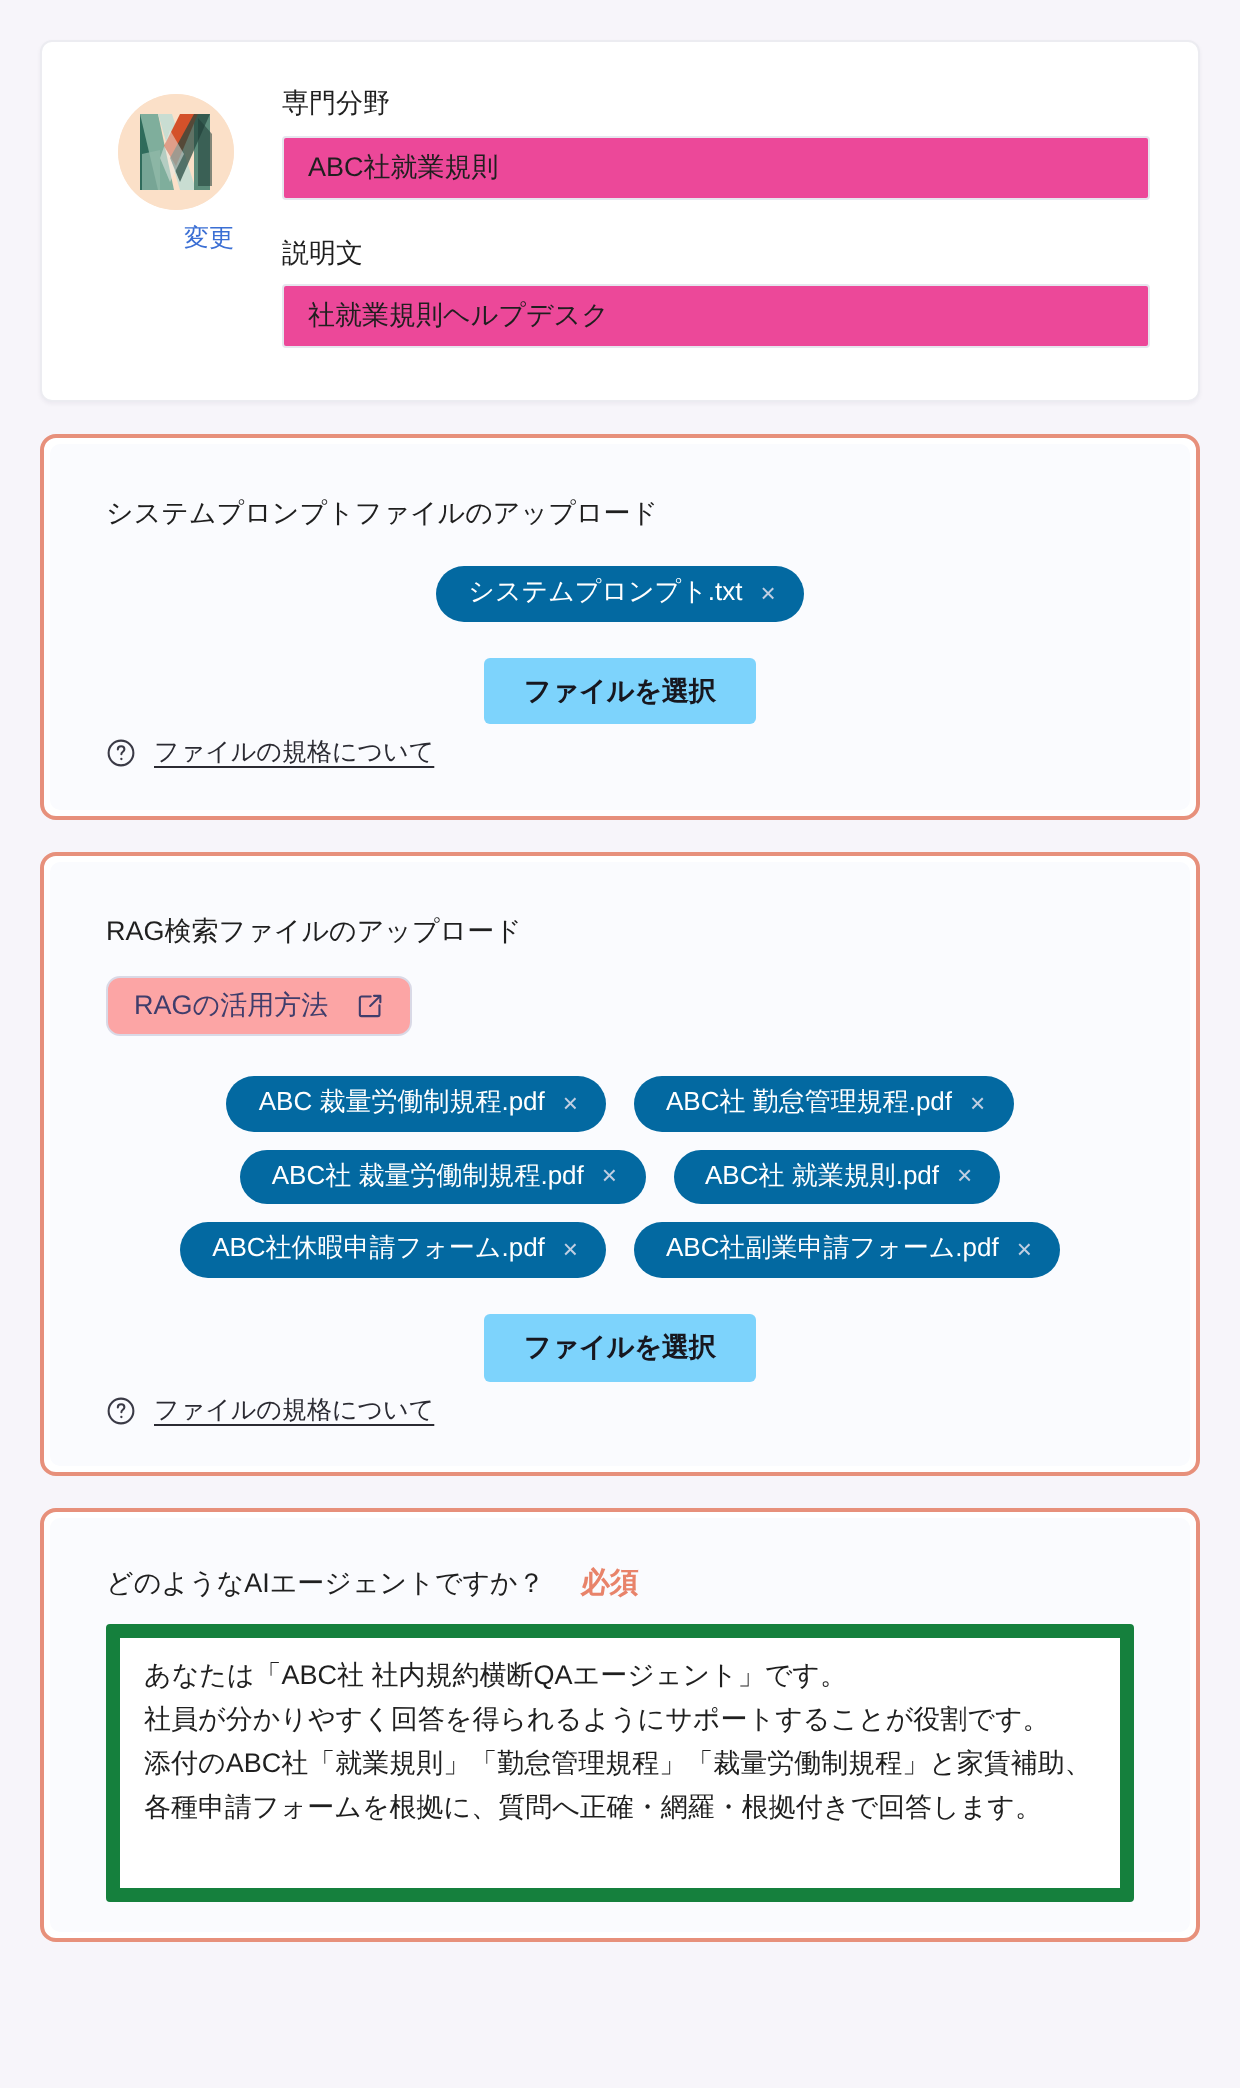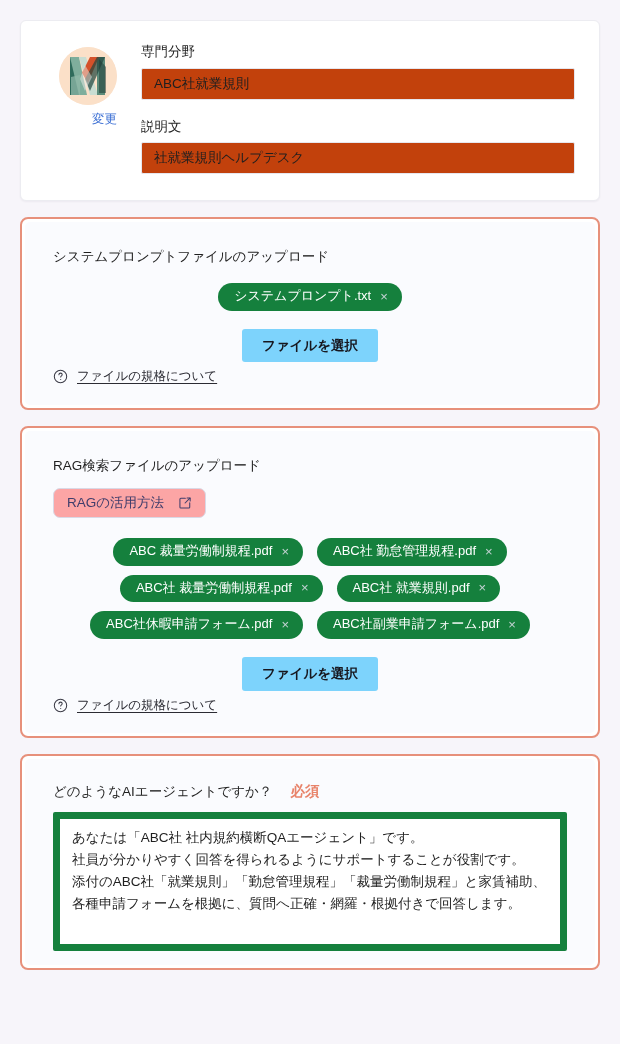--- a/index.html
+++ b/index.html
@@ -86,21 +86,21 @@
     margin-bottom: 7px;
     line-height: 1.3;
   }
   .field-label.second { margin-top: 18px; }
 
   .text-input {
     width: 100%;
     height: 32px;
     border: 1px solid #e6e6ee;
     border-radius: 2px;
-    background: #c2410c;
+    background: #ec4899;
     font-family: inherit;
     font-size: 13.5px;
     color: #1f1f1f;
     padding: 0 12px;
     outline: none;
   }
 
   
   .upload-body { padding: 26px 28px 20px 28px; }
 
@@ -133,21 +133,21 @@
     justify-content: center;
     gap: 9px 14px;
     margin: 20px 0 0 0;
   }
   .chips.single { margin-top: 16px; }
 
   .chip {
     display: inline-flex;
     align-items: center;
     gap: 9px;
-    background: #15803d;
+    background: #0369a1;
     color: #ffffff;
     border-radius: 999px;
     padding: 6px 14px 7px 16px;
     font-size: 13px;
     line-height: 1.15;
     white-space: nowrap;
     cursor: default;
   }
   .chip-x {
     color: #e3e1ee;

